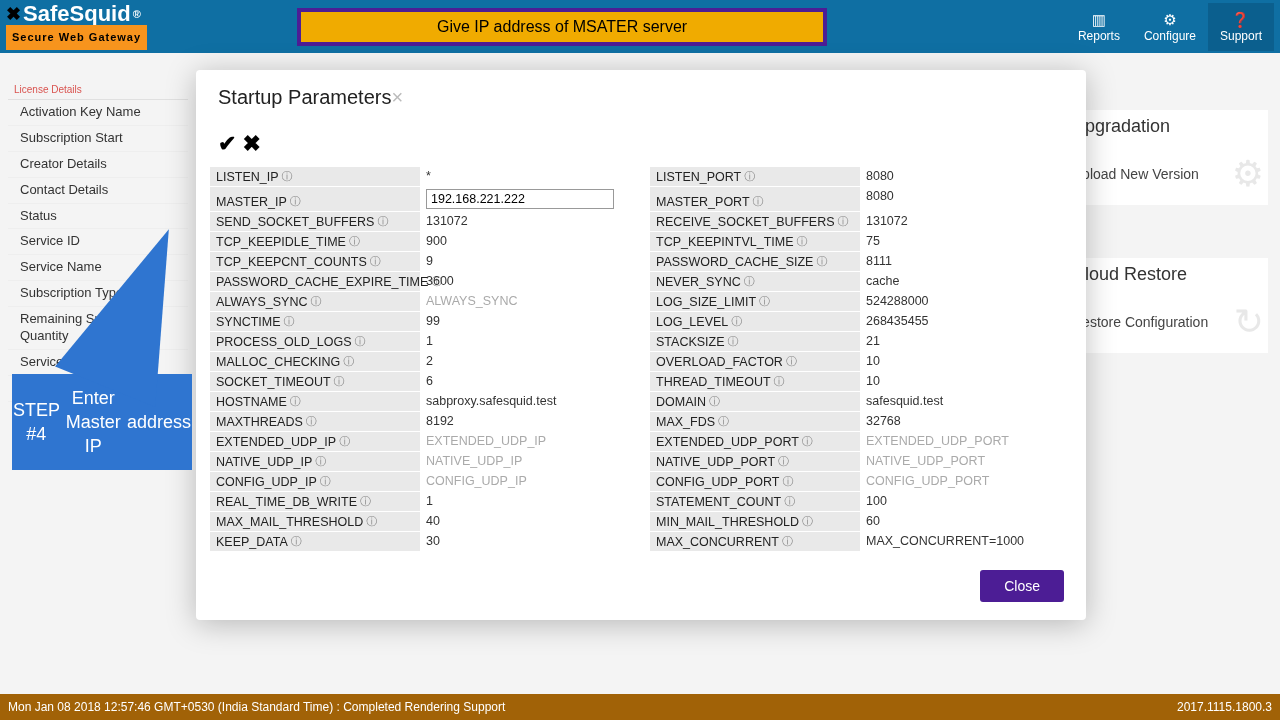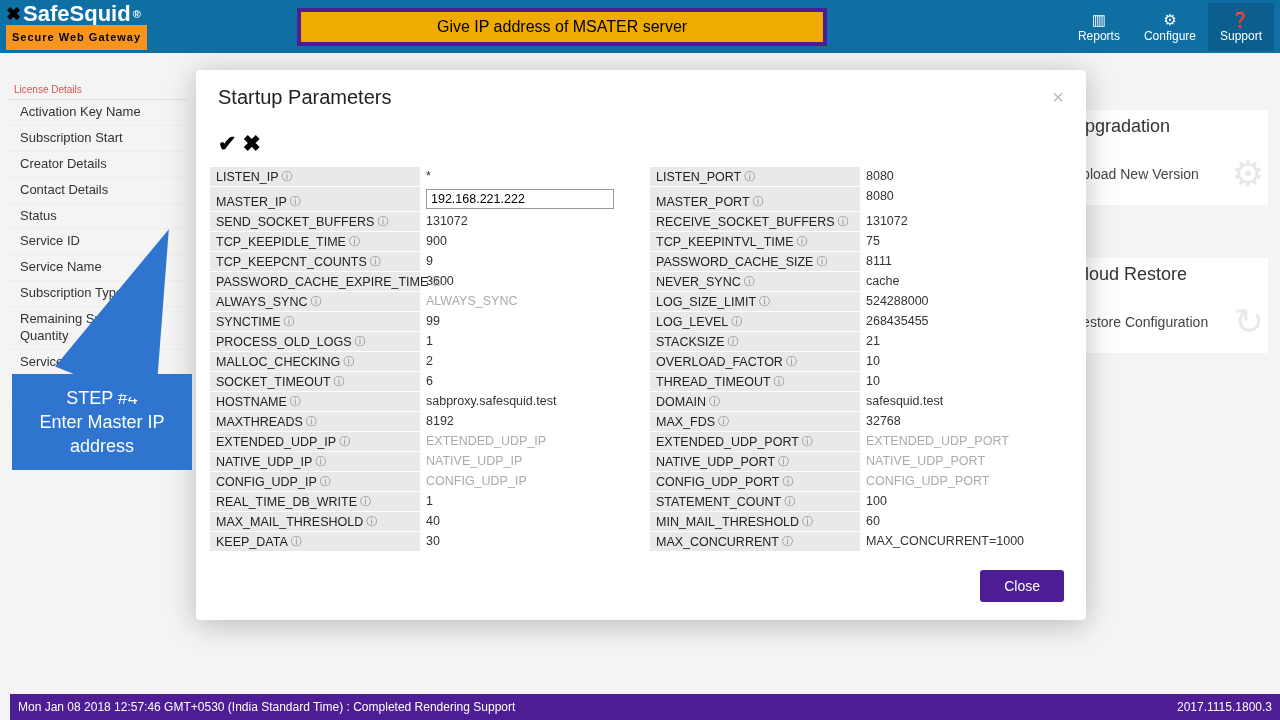--- a/index.html
+++ b/index.html
@@ -13,50 +13,50 @@
   .logo-top .wrench { font-size: 18px; margin-right: 2px; color:#000; }
   .logo-top sup { font-size: 11px; vertical-align: super; margin-left: 2px; }
   .logo-sub { background: #f7941d; color: #000; font-size: 11px; padding: 7px 6px; letter-spacing: 1px; font-weight: 600; text-align:center; }
   .banner { margin-left: 150px; background: #f0ab00; color: #000; font-size: 16px; font-weight: 400; padding: 6px 40px; width: 530px; text-align: center; border: 4px solid #4c1d95; }
   .nav { margin-left: auto; display: flex; gap: 0; }
   .nav-item { color: #fff; font-size: 12px; text-align: center; padding: 6px 12px; cursor: pointer; display: flex; flex-direction: column; align-items: center; justify-content: center; min-width: 60px; height: 48px; }
   .nav-item .ico { font-size: 15px; height: 18px; }
   .nav-item.active { background: #0b5f8e; }
 
   
-  .footer { position: absolute; left: 0; right: 0; bottom: 0; height: 26px; background: #4c1d95; color: #fff; font-size: 12px; display:flex; align-items:center; padding: 0 8px; justify-content: space-between; margin-left: 10px; }
+  .footer { position: absolute; left: 0; right: 0; bottom: 0; height: 26px; background: #a16207; color: #fff; font-size: 12px; display:flex; align-items:center; padding: 0 8px; justify-content: space-between; }
 
   
   .sidebar { position: absolute; left: 8px; top: 80px; width: 180px; }
   .sidebar h4 { color: #d9534f; font-size: 10px; font-weight: 500; padding: 4px 6px; border-bottom: 1px solid #e0e0e0; }
   .sidebar .row { font-size: 13px; color: #333; padding: 4px 6px 4px 12px; border-bottom: 1px solid #eee; cursor: pointer; line-height: 1.3; }
 
   
   .card-right { position: absolute; right: 12px; width: 200px; background: #fff; }
   .card-right .title { font-size: 18px; color: #333; padding: 6px 4px; }
   .card-right .link { font-size: 14px; color: #444; padding: 10px 4px; cursor: pointer; display:flex; align-items:center; justify-content:space-between; }
   .gear-ghost { color: #e8e8e8; font-size: 36px; }
   .modal { position: absolute; left: 196px; top: 70px; width: 890px; background: #fff; box-shadow: 0 4px 30px rgba(0,0,0,.25); border-radius: 4px; padding-bottom: 12px; }
-  .modal-head { display:flex; justify-content: space-between; align-items:center; padding: 16px 22px 10px 22px; }
+  .modal-head { display:flex; justify-content: flex-start; align-items:center; padding: 16px 22px 10px 22px; }
   .modal-head h3 { font-size: 20px; font-weight: 500; color: #222; }
   .modal-head .close { color: #bbb; font-size: 20px; cursor:pointer; }
   .modal-actions { padding: 12px 22px 6px 22px; display:flex; gap: 6px; }
   .modal-actions span { font-size: 22px; font-weight: 900; cursor:pointer; }
   .param-grid { display: grid; grid-template-columns: 210px 200px 30px 210px 200px; column-gap: 0; row-gap: 0; padding: 4px 12px 12px 14px; font-size: 12.5px; }
   .plabel { background: #e9e9e9; padding: 2px 6px; color: #222; display:flex; align-items:flex-end; gap:3px; border-bottom:1px solid #fff; }
   .plabel .info { color:#888; font-size:11px; }
   .pval { padding: 2px 6px; color:#333; border-bottom:1px solid #fff; }
   .pval.ph { color:#aaa; }
   .spacer { }
   .pval input { width: 100%; font-size: 12.5px; padding: 2px 4px; border:1px solid #999; }
   .modal-foot { padding: 6px 22px; display:flex; justify-content:flex-end; }
   .btn-close { background:#4c1d95; color:#fff; border:none; padding:8px 24px; font-size:14px; cursor:pointer; border-radius:3px; }
 
   
-  .callout { position:absolute; left: 12px; top: 374px; width: 180px; height: 96px; background:#2f75d0; color:#fff; display:flex; flex-direction:column; align-items:center; justify-content:center; font-size:18px; line-height:1.35; text-align:center; border:1px solid #2f75d0; }
+  .callout { position:absolute; left: 12px; top: 374px; width: 180px; height: 96px; background:#2f75d0; color:#fff; display:flex; flex-direction:row; align-items:center; justify-content:center; font-size:18px; line-height:1.35; text-align:center; border:1px solid #2f75d0; }
   .callout .tri { position:absolute; width:0;height:0; border-left:54px solid transparent; border-right:54px solid transparent; border-bottom:170px solid #2f75d0; transform: rotate(22deg); top:-152px; left:70px; }
 </style>
 </head>
 <body>
 
 <div class="header">
   <div class="logo-box">
     <div class="logo-top">
       <span class="wrench">✖</span>
       <span>SafeSquid</span>

